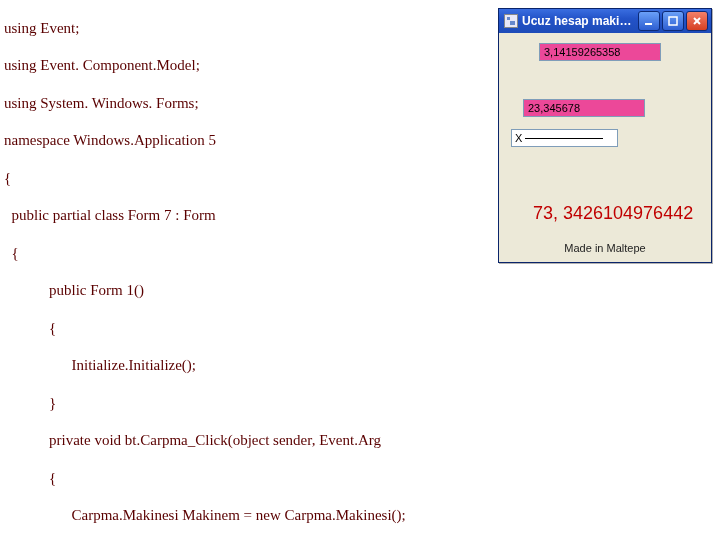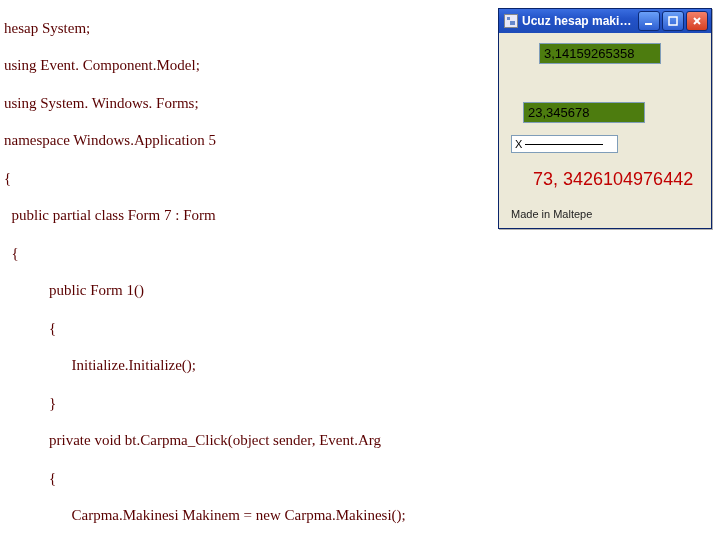--- a/index.html
+++ b/index.html
@@ -81,24 +81,24 @@
     color:#fff;
   }
   .win-btn svg { width:10px; height:10px; }
   .client {
     padding: 10px 12px 8px 12px;
   }
   .textbox {
     display:inline-block;
     width: 112px;
     border: 1px solid #7f9db9;
-    background:#4d7c0f;
+    background:#ec4899;
     padding: 2px 4px;
     font-family: "MS Sans Serif", Arial, sans-serif;
-    font-size: 13px;
+    font-size: 11px;
     margin-bottom: 10px;
   }
   .tb-row-right { padding-left: 28px; }
   .tb-row-left  { padding-left: 12px; margin-top: 28px; }
   .xbutton {
     display:inline-block;
     border: 1px solid #7f9db9;
     background:#fff;
     padding: 2px 6px 2px 3px;
     font-family: "MS Sans Serif", Arial, sans-serif;
@@ -112,33 +112,35 @@
     border-top:1px solid #000;
     display:inline-block;
     width:78px;
     vertical-align: 3px;
   }
   .result {
     color: #c00000;
     font-family: Arial, sans-serif;
     font-size: 18px;
     padding: 2px 0 16px 22px;
+    margin-top: 40px;
   }
   .footer {
     color: #222;
     font-family: Arial, sans-serif;
     font-size: 11px;
     padding-top: 2px;
+    text-align: center;
   }
 </style>
 </head>
 <body>
 
 <div class="code-area">
-<div>hesap System;</div>
+<div>using Event;</div>
 <div>using Event. Component.Model;</div>
 <div>using System. Windows. Forms;</div>
 <div>namespace Windows.Application 5</div>
 <div>{</div>
 <div>  public partial class Form 7 : Form</div>
 <div>  {</div>
 <div>            public Form 1()</div>
 <div>            {</div>
 <div>                  Initialize.Initialize();</div>
 <div>            }</div>

